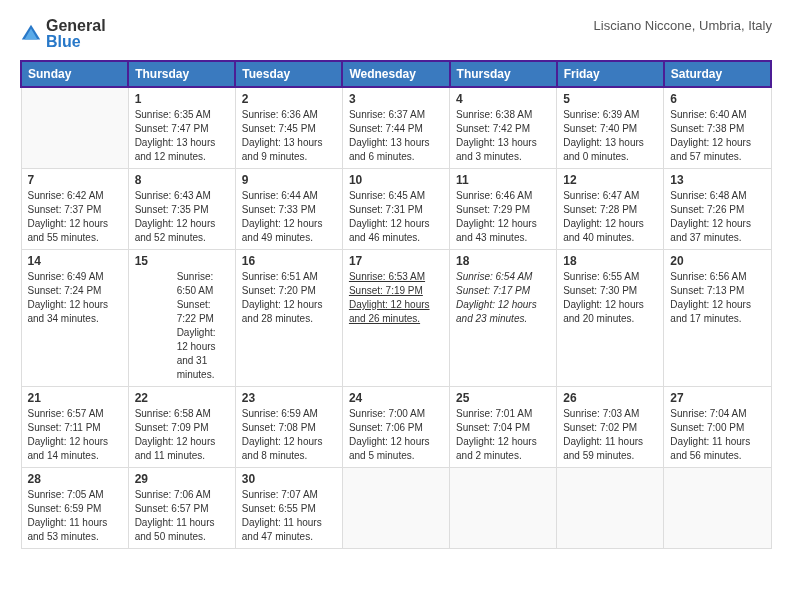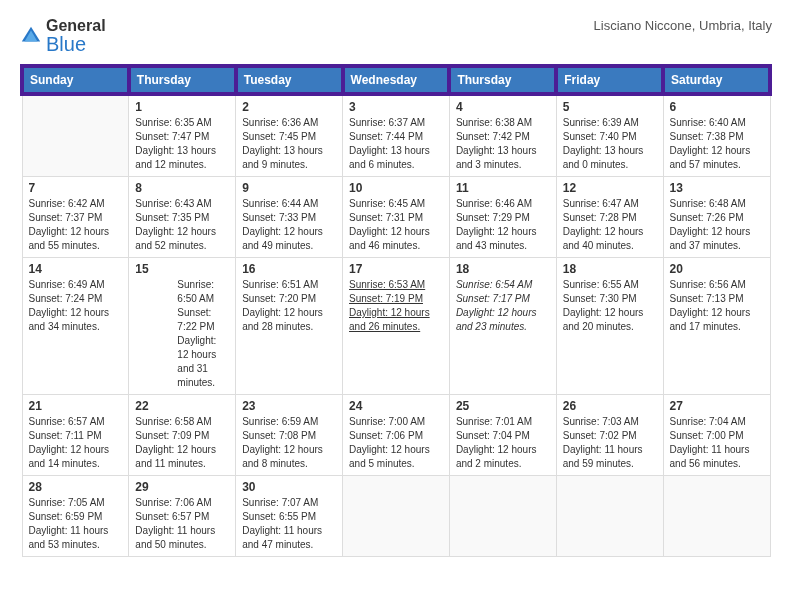--- a/index.html
+++ b/index.html
@@ -32,22 +32,22 @@
       display: flex;
       flex-direction: column;
       line-height: 1;
     }
     .logo-general {
       font-size: 16px;
       font-weight: bold;
       color: #333;
     }
     .logo-blue {
-      font-size: 20px;
-      font-weight: normal;
+      font-size: 16px;
+      font-weight: bold;
       color: #2878c8;
     }
     .logo-icon {
       width: 22px;
       height: 22px;
     }
     .title-block {
       text-align: right;
     }
     .month-title {
@@ -66,21 +66,21 @@
       width: 100%;
       table-layout: fixed;
     }
     .calendar th {
       background: #3a7abf;
       color: #fff;
       font-size: 12px;
       font-weight: bold;
       text-align: left;
       padding: 5px 6px;
-      border: 4px solid #4c1d95;
+      border: 2px solid #4c1d95;
     }
     .calendar td {
       vertical-align: top;
       padding: 4px 6px;
       border: 1px solid #ddd;
       font-size: 10px;
       color: #333;
       height: 80px;
     }
     .day-number {

